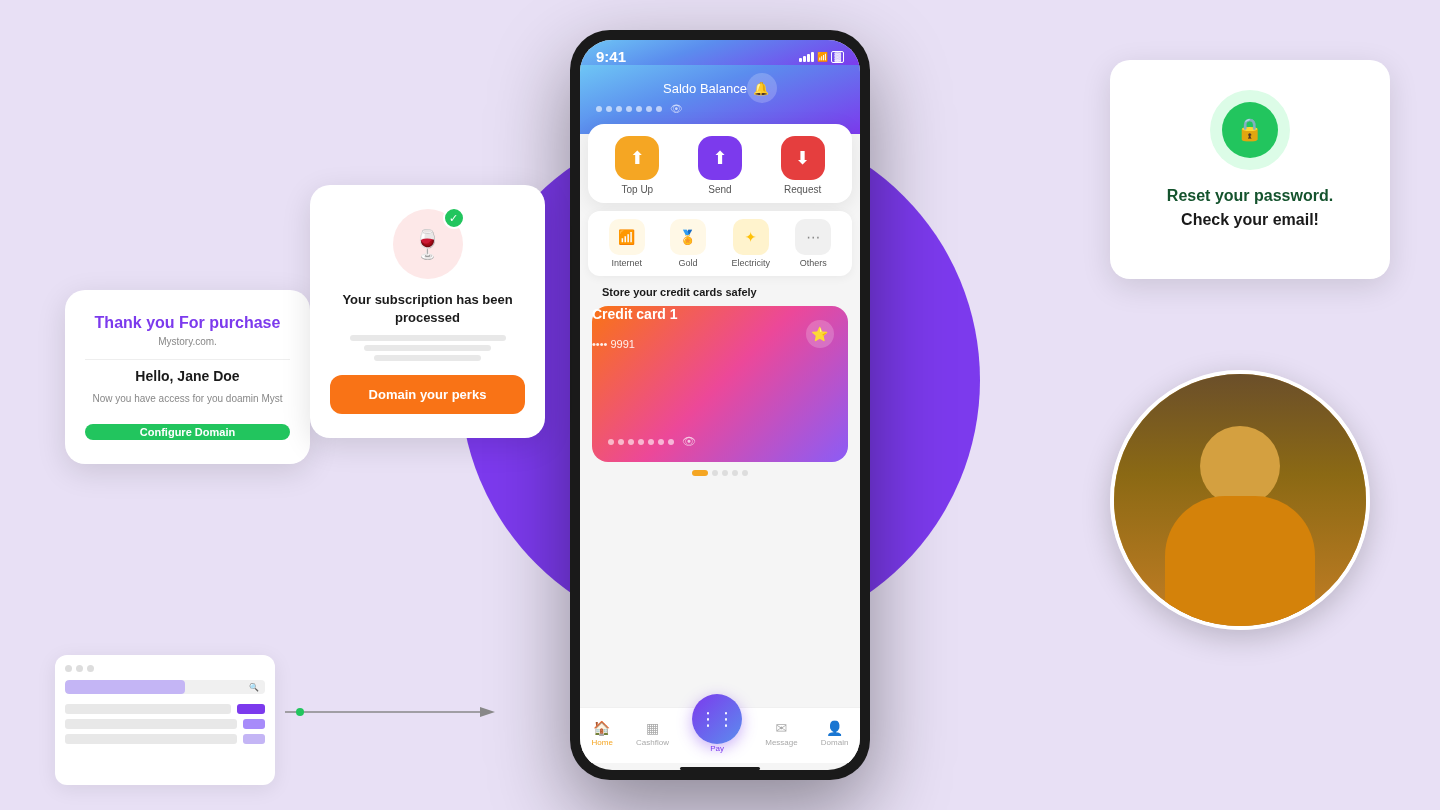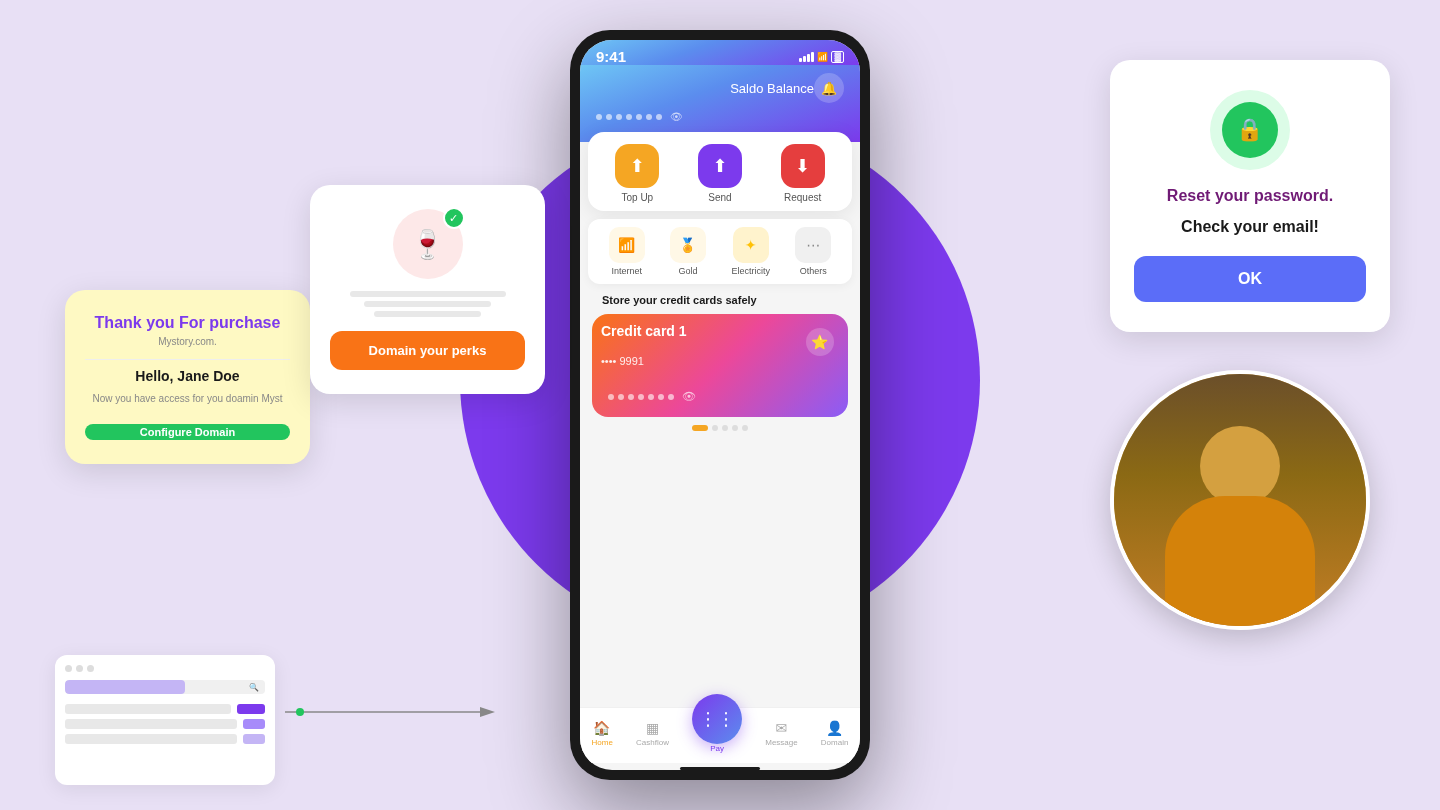--- a/index.html
+++ b/index.html
@@ -73,23 +73,23 @@
     .bar { width: 3px; background: white; border-radius: 1px; }
     .wifi-icon, .battery-icon { color: white; font-size: 9px; }
 
     
     .phone-header {
       background: linear-gradient(160deg, #6ec6f5 0%, #5b8dee 40%, #7c3aed 100%);
       padding: 8px 16px 20px;
     }
     .header-row {
       display: flex;
-      justify-content: flex-end;
+      justify-content: center;
       align-items: center;
-      margin-bottom: 8px;
+      margin-bottom: 0;
     }
     .balance-title { color: white; font-size: 13px; font-weight: 500; }
     .bell-btn {
       width: 30px; height: 30px;
       background: rgba(255,255,255,0.2);
       border-radius: 50%;
       display: flex; align-items: center; justify-content: center;
       color: white; font-size: 13px;
     }
     .balance-dots { display: flex; gap: 4px; align-items: center; }
@@ -166,22 +166,22 @@
     .card-section-title {
       font-size: 11px;
       font-weight: 700;
       color: #1a1a1a;
       margin-bottom: 8px;
       margin-left: 10px;
     }
     .credit-card {
       background: linear-gradient(135deg, #f97316 0%, #ec4899 50%, #8b5cf6 100%);
       border-radius: 16px;
-      padding: 9px;
-      height: 103px;
+      padding: 0;
+      height: 156px;
       position: relative;
       color: white;
     }
     .card-title { font-size: 14px; font-weight: 700; }
     .card-number { font-size: 11px; margin-top: 16px; opacity: 0.9; }
     .card-star {
       position: absolute;
       top: 14px; right: 14px;
       width: 28px; height: 28px;
       background: rgba(255,255,255,0.2);
@@ -304,21 +304,21 @@
       cursor: pointer;
       width: 100%;
     }
 
     
     .thankyou-card {
       position: absolute;
       left: 65px;
       top: 290px;
       width: 245px;
-      background: #fef9c3;
+      background: #ffffff;
       border-radius: 20px;
       padding: 24px 20px;
       box-shadow: 0 8px 30px rgba(0,0,0,0.12);
       z-index: 14;
       text-align: center;
     }
     .thank-title {
       font-size: 16px;
       font-weight: 700;
       color: #7c3aed;
@@ -382,22 +382,22 @@
       width: 56px; height: 56px;
       background: #22c55e;
       border-radius: 50%;
       display: flex; align-items: center; justify-content: center;
       color: white;
       font-size: 22px;
     }
     .reset-title {
       font-size: 16px;
       font-weight: 800;
-      color: #701a75;
-      margin-bottom: 11px;
+      color: #14532d;
+      margin-bottom: 4px;
       line-height: 1.3;
     }
     .reset-sub {
       font-size: 16px;
       font-weight: 800;
       color: #1a1a1a;
       margin-bottom: 20px;
     }
     .ok-btn {
       background: #5b6df8;
@@ -600,20 +600,21 @@
 
     </div>
   </div>
 </div>
 
 <div class="subscription-card">
   <div class="sub-icon-wrap">
     <span class="sub-bottle">🍷</span>
     <div class="sub-check">✓</div>
   </div>
+  <div class="sub-title">Your subscription has been processed</div>
   <div class="sub-lines">
     <div class="sub-line" style="width:80%;"></div>
     <div class="sub-line" style="width:65%;"></div>
     <div class="sub-line" style="width:55%;"></div>
   </div>
   <button class="check-perks-btn">Domain your perks</button>
 </div>
 
 <div class="thankyou-card">
   <div class="thank-title">Thank you For purchase</div>
@@ -623,21 +624,20 @@
   <div class="thank-desc">Now you have access for you doamin Myst</div>
   <button class="config-btn">Configure Domain</button>
 </div>
 
 <div class="reset-card">
   <div class="reset-icon-wrap">
     <div class="lock-circle">🔒</div>
   </div>
   <div class="reset-title">Reset your password.</div>
   <div class="reset-sub">Check your email!</div>
-  <button class="ok-btn">OK</button>
 </div>
 
 <div class="person-circle">
 
   <div style="display:flex;flex-direction:column;align-items:center;justify-content:flex-end;width:100%;height:100%;background:linear-gradient(180deg,#6b4f2a 0%,#8b6914 40%,#c47e25 100%);">
     <div style="width:80px;height:80px;background:#d4a040;border-radius:50%;margin-bottom:-10px;"></div>
     <div style="width:150px;height:130px;background:#d4820a;border-radius:60px 60px 0 0;"></div>
   </div>
 </div>
 

